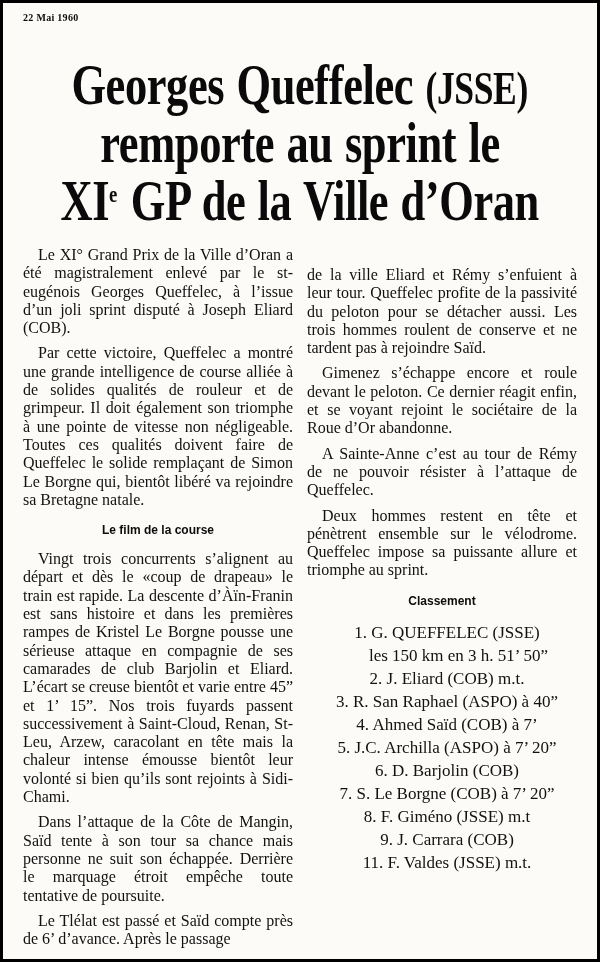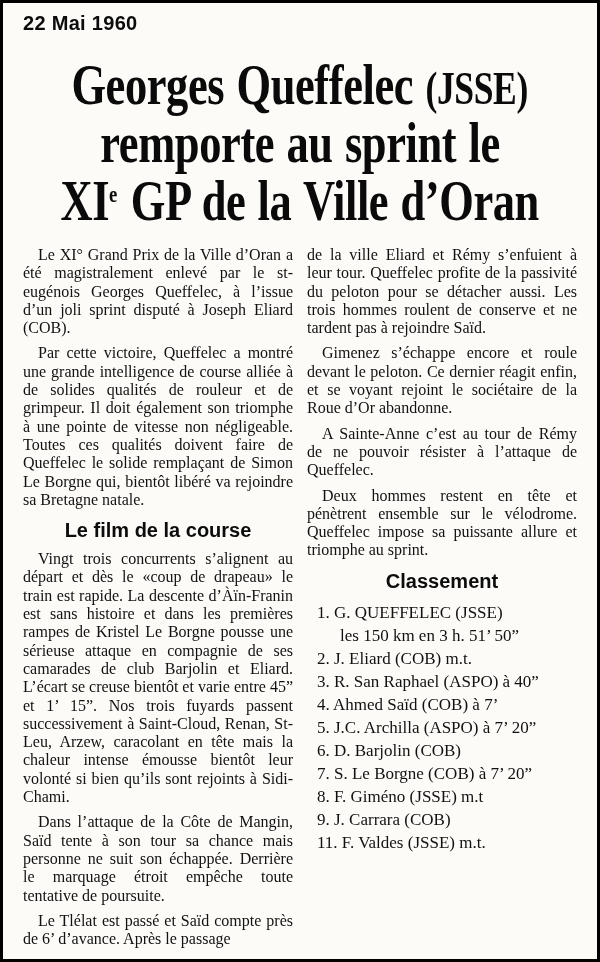--- a/index.html
+++ b/index.html
@@ -14,23 +14,23 @@
     color: #101010;
     overflow: hidden;
     position: relative;
     font-family: "Liberation Serif", serif;
   }
 
   .date {
     position: absolute;
     top: 9px;
     left: 20px;
-    font-family: Liberation Sans, sans-serif;
+    font-family: Liberation Serif, serif;
     font-weight: bold;
-    font-size: 20px;
+    font-size: 10px;
     letter-spacing: .3px;
     color: #0c0c0c;
   }
 
   .headline { padding-top: 52px; }
   .hl-line {
     display: flex;
     justify-content: center;
     align-items: center;
     height: 58px;
@@ -61,39 +61,39 @@
   .col { flex: 1 1 0; min-width: 0; }
 
   .col p {
     margin: 0 0 7px 0;
     font-size: 16px;
     line-height: 18.3px;
     text-align: justify;
     text-indent: 15px;
     color: #111111;
   }
-  .col p.cont-par { text-indent: 0; }
+  .col p.cont-par { text-indent: 0; margin-top: 20px; }
 
   .crosshead {
     font-family: "Liberation Sans", sans-serif;
     font-weight: bold;
-    font-size: 20px;
+    font-size: 12px;
     line-height: 22px;
     text-align: center;
     margin: 10px 0 9px 0;
     color: #0c0c0c;
   }
 
   .classement {
     padding-left: 10px;
     font-size: 17px;
     line-height: 23px;
     color: #111111;
   }
-  .cl-line { white-space: nowrap; }
+  .cl-line { white-space: nowrap; text-align: center; }
   .cl-line.cont { padding-left: 23px; }
 </style>
 </head>
 <body>
 
 <div class="page">
 
   <div class="date">22 Mai 1960</div>
 
   <header class="headline">

